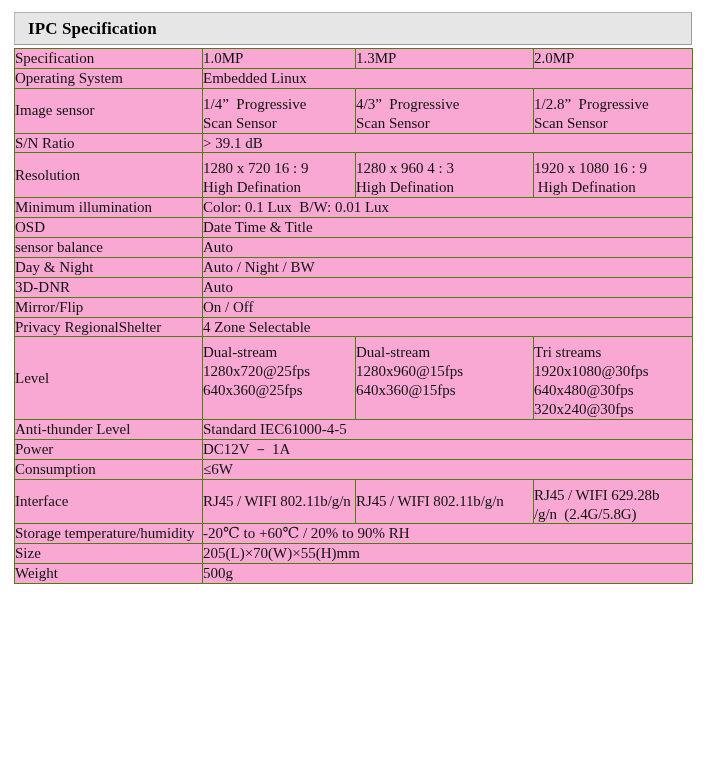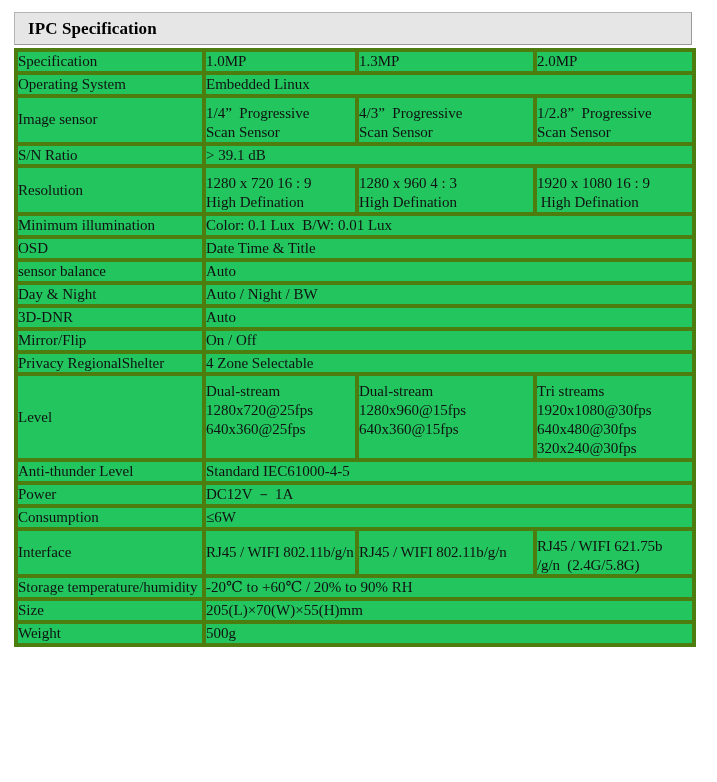--- a/index.html
+++ b/index.html
@@ -45,27 +45,27 @@
   table.spec {
     position: absolute;
     left: 14px;
     top: 48px;
     width: 678px;
     border-collapse: collapse;
     table-layout: fixed;
     background: #ffffff;
   }
   table.spec td {
-    border: 4px solid #4d7c0f;
+    border: 1px solid #4d7c0f;
     padding: 0;
     vertical-align: middle;
     font-size: 15px;
     line-height: 1.26;
     color: #111111;
-    background: #22c55e;
+    background: #f9a8d4;
   }
   td.label {
     padding: 4px 4px 4px 9px;
     font-size: 15.5px;
     vertical-align: middle;
   }
   td.val {
     padding: 4px 6px 4px 9px;
     font-size: 14px;
     vertical-align: middle;
@@ -239,21 +239,21 @@
         </tr>
         <tr>
           <td class="label"><span class="line">Interface</span></td>
           <td class="val small">
             <span class="line">RJ45 / WIFI 802.11b/g/n</span>
           </td>
           <td class="val small">
             <span class="line">RJ45 / WIFI 802.11b/g/n</span>
           </td>
           <td class="val top small">
-            <span class="line">RJ45 / WIFI 621.75b</span>
+            <span class="line">RJ45 / WIFI 629.28b</span>
             <span class="line">/g/n  (2.4G/5.8G)</span>
           </td>
         </tr>
         <tr>
           <td class="label lbl-2line"><span class="line">Storage temperature</span><span class="line">/humidity</span></td>
           <td class="val" colspan="3">
             <span class="line">-20℃ to +60℃ / 20% to 90% RH</span>
           </td>
         </tr>
         <tr>

